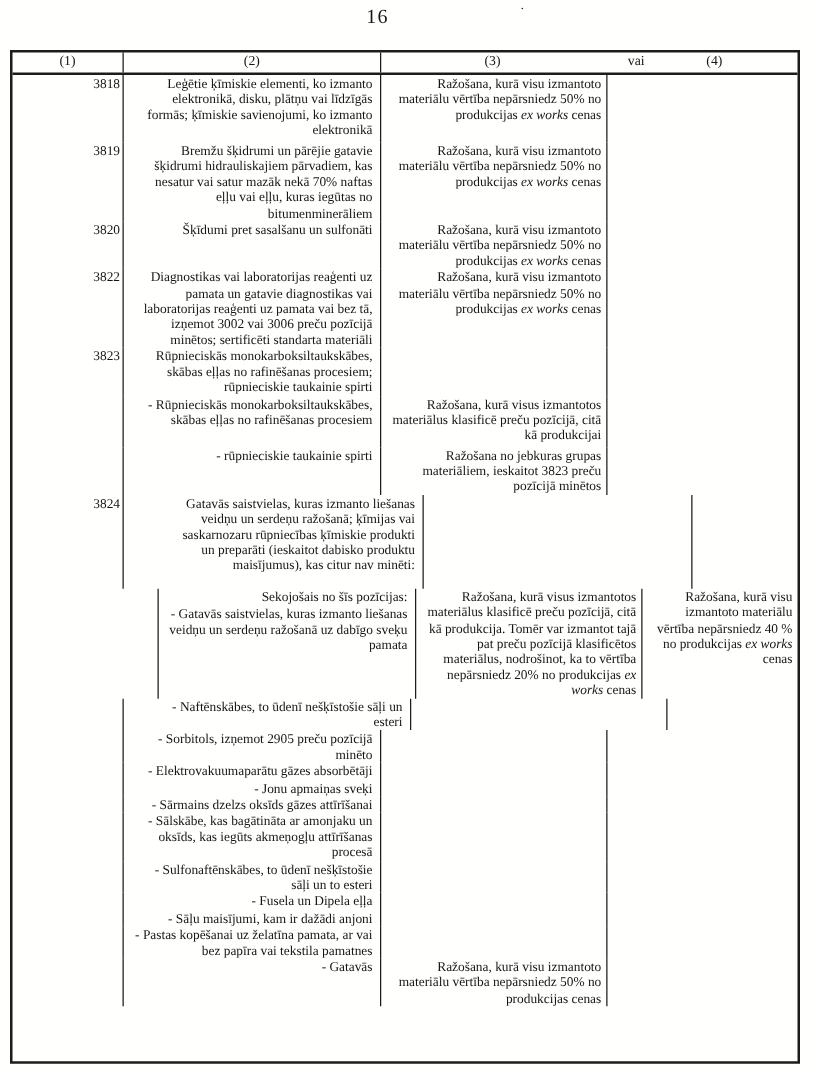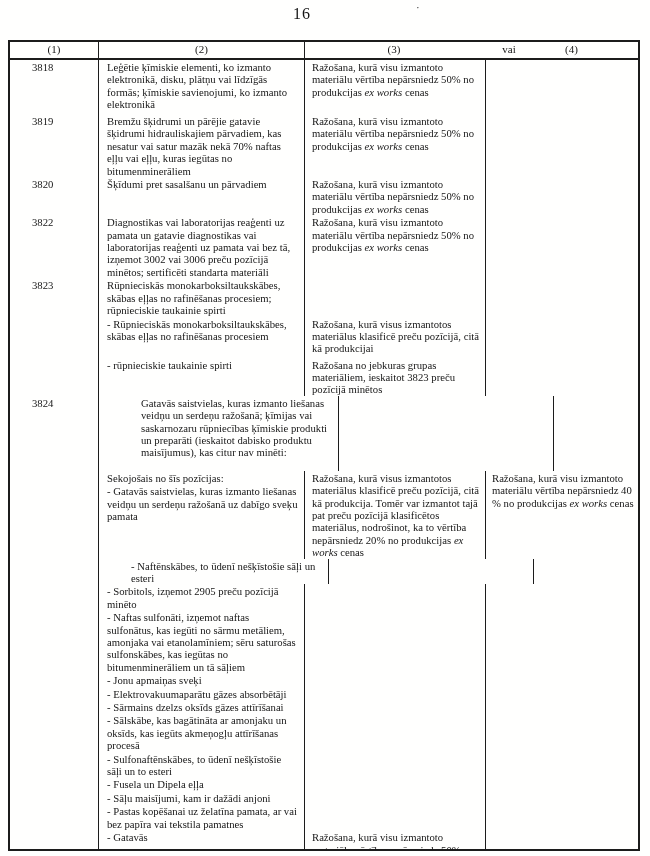--- a/index.html
+++ b/index.html
@@ -18,21 +18,21 @@
   .thead{
     display:grid;grid-template-columns:89px 206px 1fr;
     border-bottom:2px solid #1c1c1c;height:16px;
   }
   .th{font-size:11px;text-align:center;line-height:15px;}
   .th-c1,.th-c2{border-right:1.5px solid #1c1c1c;}
   .th-c34{display:flex;}
   .th-c34 .h3{width:178px;text-align:center;}
   .th-c34 .h-or{width:52px;text-align:center;}
   .th-c34 .h4{flex:1;text-align:center;padding-right:30px;}
-  .tbody{height:789px;overflow:hidden;display:block;}
+  .tbody{height:789px;overflow:hidden;display:block;text-align:right;}
   .row{display:grid;grid-template-columns:89px 206px 181px 1fr;}
   .cell{box-sizing:border-box;}
   .cell-c1,.cell-c2,.cell-c3{border-right:1.5px solid #1c1c1c;}
   .para{
     font-size:10.7px;line-height:12.4px;
     -webkit-font-smoothing:antialiased;
   }
   .cell-c1 .para{padding:1px 2px 0 22px;}
   .cell-c2 .para{padding:1px 6px 0 8px;}
   .cell-c3 .para{padding:1px 4px 0 7px;}
@@ -85,21 +85,21 @@
           <div class="cell cell-c3">
             <div class="para">Ražošana, kurā visu izmantoto materiālu vērtība nepārsniedz 50% no produkcijas <i>ex works</i> cenas</div>
           </div>
           <div class="cell cell-c4"></div>
         </div>
         <div class="row" style="min-height: 34px;">
           <div class="cell cell-c1">
             <div class="para">3820</div>
           </div>
           <div class="cell cell-c2">
-            <div class="para">Šķīdumi pret sasalšanu un pārvadiem</div>
+            <div class="para">Šķīdumi pret sasalšanu un sulfonāti</div>
           </div>
           <div class="cell cell-c3">
             <div class="para">Ražošana, kurā visu izmantoto materiālu vērtība nepārsniedz 50% no produkcijas <i>ex works</i> cenas</div>
           </div>
           <div class="cell cell-c4"></div>
         </div>
         <div class="row" style="min-height: 62px;">
           <div class="cell cell-c1">
             <div class="para">3822</div>
           </div>
@@ -144,21 +144,21 @@
         <div class="row" style="min-height: 75px; gap: 34px;">
           <div class="cell cell-c1">
             <div class="para">3824</div>
           </div>
           <div class="cell cell-c2">
             <div class="para">Gatavās saistvielas, kuras izmanto liešanas veidņu un serdeņu ražošanā; ķīmijas vai saskarnozaru rūpniecības ķīmiskie produkti un preparāti (ieskaitot dabisko produktu maisījumus), kas citur nav minēti:</div>
           </div>
           <div class="cell cell-c3"></div>
           <div class="cell cell-c4"></div>
         </div>
-        <div class="row" style="min-height: 86px;">
+        <div class="row" style="min-height: 86px; padding-left: 28px;">
           <div class="cell cell-c1"></div>
           <div class="cell cell-c2">
             <div class="para">Sekojošais no šīs pozīcijas:</div>
             <div class="para">- Gatavās saistvielas, kuras izmanto liešanas veidņu un serdeņu ražošanā uz dabīgo sveķu pamata</div>
           </div>
           <div class="cell cell-c3">
             <div class="para">Ražošana, kurā visus izmantotos materiālus klasificē preču pozīcijā, citā kā produkcija. Tomēr var izmantot tajā pat preču pozīcijā klasificētos materiālus, nodrošinot, ka to vērtība nepārsniedz 20% no produkcijas <i>ex works</i> cenas</div>
           </div>
           <div class="cell cell-c4">
             <div class="para">Ražošana, kurā visu izmantoto materiālu vērtība nepārsniedz 40 % no produkcijas <i>ex works</i> cenas</div>
@@ -173,40 +173,32 @@
           <div class="cell cell-c4"></div>
         </div>
         <div class="row" style="min-height: 25px;">
           <div class="cell cell-c1"></div>
           <div class="cell cell-c2">
             <div class="para">- Sorbitols, izņemot 2905 preču pozīcijā minēto</div>
           </div>
           <div class="cell cell-c3"></div>
           <div class="cell cell-c4"></div>
         </div>
-        <div class="row" style="min-height: 61px;">
-          <div class="cell cell-c1"></div>
-          <div class="cell cell-c2">
-            <div class="para">- Naftas sulfonāti, izņemot naftas sulfonātus, kas iegūti no sārmu metāliem, amonjaka vai etanolamīniem; sēru saturošas sulfonskābes, kas iegūtas no bitumenminerāliem un tā sāļiem</div>
+        <div class="row" style="min-height: 13px;">
+          <div class="cell cell-c1"></div>
+          <div class="cell cell-c2">
+            <div class="para">- Elektrovakuumaparātu gāzes absorbētāji</div>
           </div>
           <div class="cell cell-c3"></div>
           <div class="cell cell-c4"></div>
         </div>
         <div class="row" style="min-height: 13px;">
           <div class="cell cell-c1"></div>
           <div class="cell cell-c2">
             <div class="para">- Jonu apmaiņas sveķi</div>
-          </div>
-          <div class="cell cell-c3"></div>
-          <div class="cell cell-c4"></div>
-        </div>
-        <div class="row" style="min-height: 13px;">
-          <div class="cell cell-c1"></div>
-          <div class="cell cell-c2">
-            <div class="para">- Elektrovakuumaparātu gāzes absorbētāji</div>
           </div>
           <div class="cell cell-c3"></div>
           <div class="cell cell-c4"></div>
         </div>
         <div class="row" style="min-height: 13px;">
           <div class="cell cell-c1"></div>
           <div class="cell cell-c2">
             <div class="para">- Sārmains dzelzs oksīds gāzes attīrīšanai</div>
           </div>
           <div class="cell cell-c3"></div>

